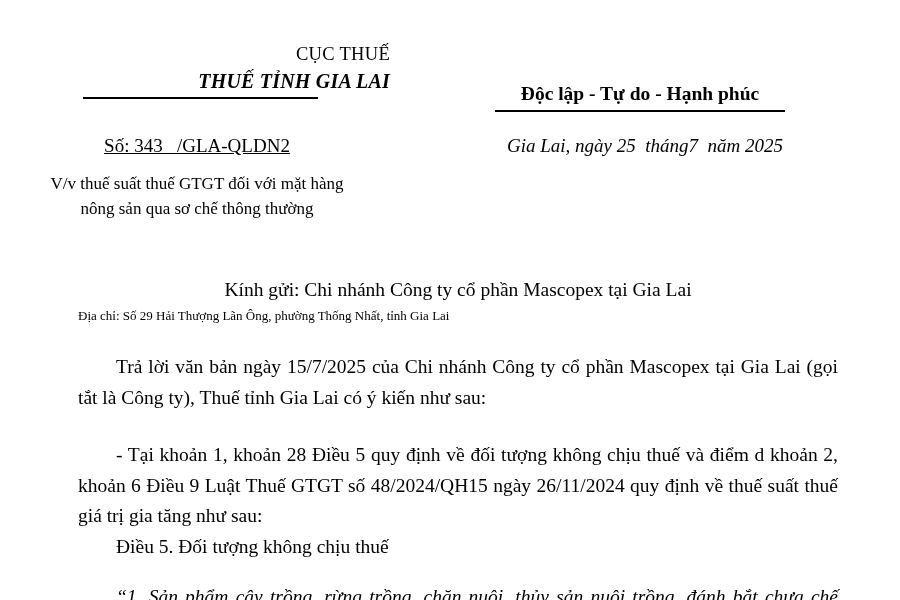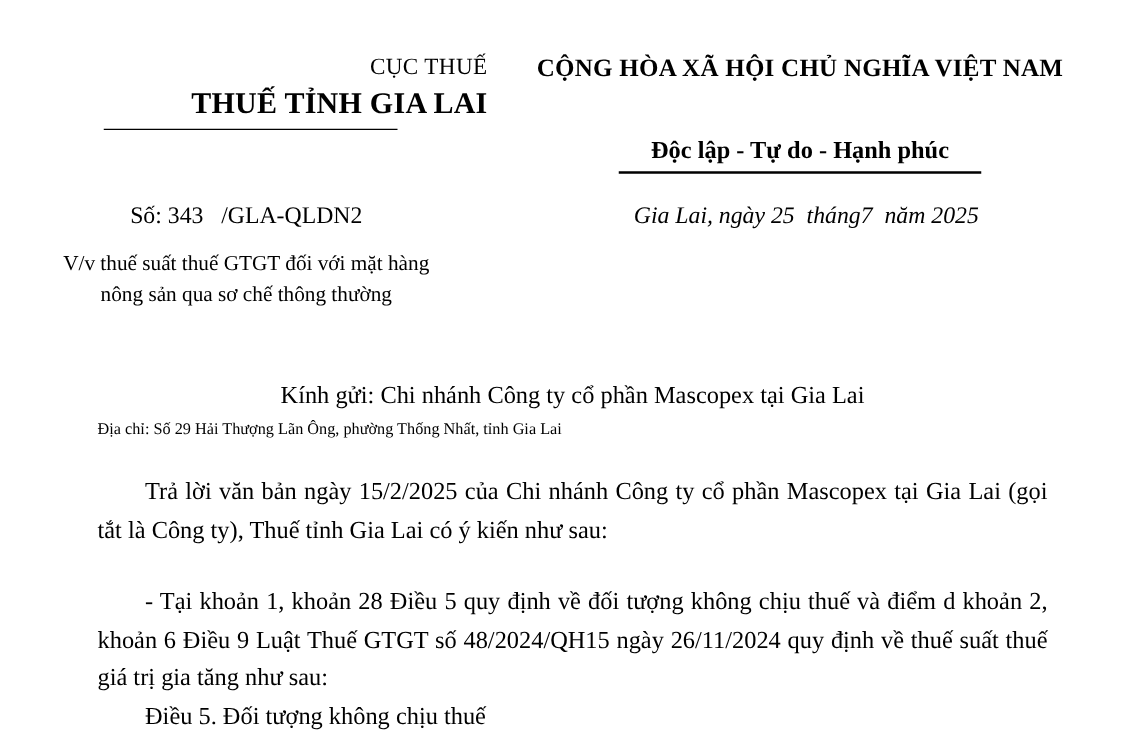--- a/index.html
+++ b/index.html
@@ -39,24 +39,25 @@
     width: 500px;
     text-align: center;
     box-sizing: border-box;
   }
   .org-name {
     font-size: 18.5px;
     letter-spacing: 0.3px;
     line-height: 1.35;
   }
   .org-name-bold {
-    font-size: 24px;
+    font-size: 20px;
     font-weight: bold;
     line-height: 1.4;
     letter-spacing: 0.2px;
+    font-style: italic;
   }
   .nation-line {
     font-size: 20px;
     font-weight: bold;
     letter-spacing: 0.2px;
     line-height: 1.35;
   }
   .motto-line {
     font-size: 19.5px;
     font-weight: bold;
@@ -92,20 +93,21 @@
   .subheader-right {
     width: 500px;
     box-sizing: border-box;
     text-align: center;
     padding-left: 10px;
   }
   .doc-number {
     font-size: 19px;
     line-height: 1.5;
     white-space: pre;
+    text-decoration: underline;
   }
   .doc-subject {
     font-size: 17px;
     line-height: 1.45;
     margin-top: 12px;
   }
   .doc-subject .sub2 {
     display: block;
   }
   .doc-date {
@@ -157,21 +159,20 @@
 
 <div class="page">
 
   <div class="header">
     <div class="header-left">
       <div class="org-name">CỤC THUẾ</div>
       <div class="org-name-bold">THUẾ TỈNH GIA LAI</div>
       <div class="underline-short"></div>
     </div>
     <div class="header-right">
-      <div class="nation-line">CỘNG HÒA XÃ HỘI CHỦ NGHĨA VIỆT NAM</div>
       <div class="motto-line">Độc lập - Tự do - Hạnh phúc</div>
       <div class="underline-long"></div>
     </div>
   </div>
 
   <div class="subheader">
     <div class="subheader-left">
       <div class="doc-number">Số: 343   /GLA-QLDN2</div>
       <div class="doc-subject">
         <span>V/v thuế suất thuế GTGT đối với mặt hàng</span>
@@ -180,21 +181,21 @@
     </div>
     <div class="subheader-right">
       <div class="doc-date">Gia Lai, ngày 25  tháng7  năm 2025</div>
     </div>
   </div>
 
   <div class="body-block">
     <div class="recipient">Kính gửi: Chi nhánh Công ty cổ phần Mascopex tại Gia Lai</div>
     <div class="address">Địa chỉ: Số 29 Hải Thượng Lãn Ông, phường Thống Nhất, tỉnh Gia Lai</div>
 
-    <div class="para">Trả lời văn bản ngày 15/2/2025 của Chi nhánh Công ty cổ phần Mascopex tại Gia Lai (gọi tắt là Công ty), Thuế tỉnh Gia Lai có ý kiến như sau:</div>
+    <div class="para">Trả lời văn bản ngày 15/7/2025 của Chi nhánh Công ty cổ phần Mascopex tại Gia Lai (gọi tắt là Công ty), Thuế tỉnh Gia Lai có ý kiến như sau:</div>
     <div class="para">- Tại khoản 1, khoản 28 Điều 5 quy định về đối tượng không chịu thuế và điểm d khoản 2, khoản 6 Điều 9 Luật Thuế GTGT số 48/2024/QH15 ngày 26/11/2024 quy định về thuế suất thuế giá trị gia tăng như sau:</div>
 
     <div class="article-head">Điều 5. Đối tượng không chịu thuế</div>
 
     <div class="quote">“1. Sản phẩm cây trồng, rừng trồng, chăn nuôi, thủy sản nuôi trồng, đánh bắt chưa chế biến thành các sản phẩm khác hoặc chỉ qua sơ chế thông thường của tổ chức, cá nhân tự sản xuất, đánh bắt bán ra và ở khâu nhập khẩu.”</div>
   </div>
 
 </div>
 
 </body></html>

